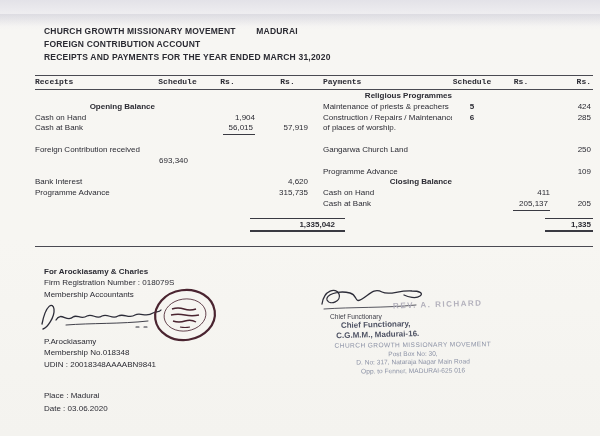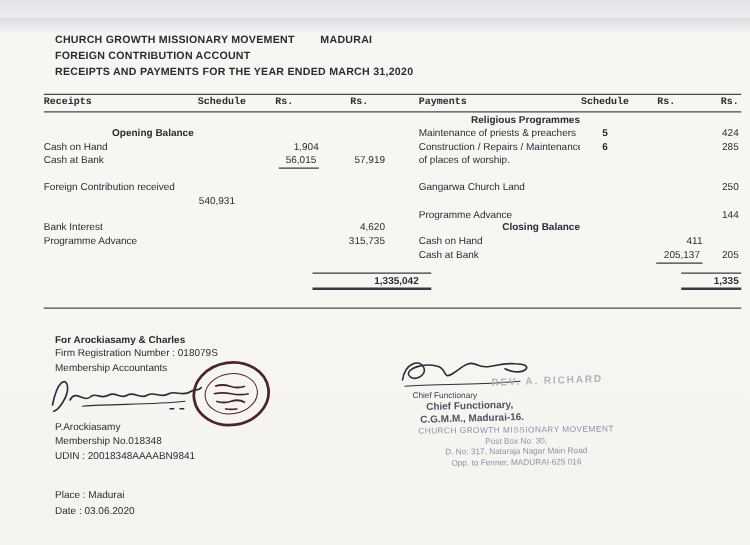--- a/index.html
+++ b/index.html
@@ -26,21 +26,21 @@
   .trows{position:absolute;left:35px;top:91px;width:558px;font-size:8px;}
   .trow{display:flex;height:10.8px;line-height:10.6px;}
   .half{display:flex;}
   .half.l{width:285px;}
   .half.r{width:273px;}
   .lbl{flex:1;white-space:nowrap;overflow:hidden;}
   .half.l .lbl{width:120px;flex:0 0 120px;}
   .half.l .sch{width:45px;text-align:center;}
   .half.l .rs1{width:55px;text-align:right;}
   .half.l .rs2{width:65px;text-align:right;padding-right:12px;box-sizing:border-box;}
-  .half.r .lbl{width:132px;flex:0 0 132px;padding-left:3px;box-sizing:border-box;margin-left:12px;}
+  .half.r .lbl{width:132px;flex:0 0 132px;padding-left:3px;box-sizing:border-box;}
   .half.r .sch{width:40px;text-align:center;}
   .half.r .rs1{width:58px;text-align:right;}
   .half.r .rs2{flex:1;text-align:right;padding-right:2px;box-sizing:border-box;}
   .b{font-weight:bold;text-align:right;}
   .ind{padding-left:26px;}
   .uline .rs1 span{display:inline-block;border-bottom:1px solid #3a3a42;padding:0 2px 0 6px;}
   .total-strip{position:absolute;top:218px;left:35px;width:558px;height:16px;font-size:8px;font-weight:bold;}
   .total-cell{position:absolute;top:0;height:14px;line-height:12px;text-align:right;
     border-top:1.2px solid #3a3a42;border-bottom:2.6px double #3a3a42;box-sizing:border-box;padding-right:10px;}
   .total-cell.left{left:215px;width:95px;}
@@ -174,41 +174,41 @@
           <span class="lbl">Gangarwa Church Land</span>
           <span class="sch"></span>
           <span class="rs1"></span>
           <span class="rs2">250</span>
         </div>
     </div>
     <div class="trow">
       <div class="half l">
           <span class="sch"></span>
           <span class="rs1"></span>
-          <span class="rs2">540,931</span>
+          <span class="rs2">693,340</span>
         </div>
       <div class="half r">
           <span class="lbl"></span>
           <span class="sch"></span>
           <span class="rs1"></span>
           <span class="rs2"></span>
         </div>
     </div>
     <div class="trow">
       <div class="half l">
           <span class="lbl"></span>
           <span class="sch"></span>
           <span class="rs1"></span>
           <span class="rs2"></span>
         </div>
       <div class="half r">
           <span class="lbl">Programme Advance</span>
           <span class="sch"></span>
           <span class="rs1"></span>
-          <span class="rs2">144</span>
+          <span class="rs2">109</span>
         </div>
     </div>
     <div class="trow">
       <div class="half l">
           <span class="lbl">Bank Interest</span>
           <span class="sch"></span>
           <span class="rs1"></span>
           <span class="rs2">4,620</span>
         </div>
       <div class="half r">

